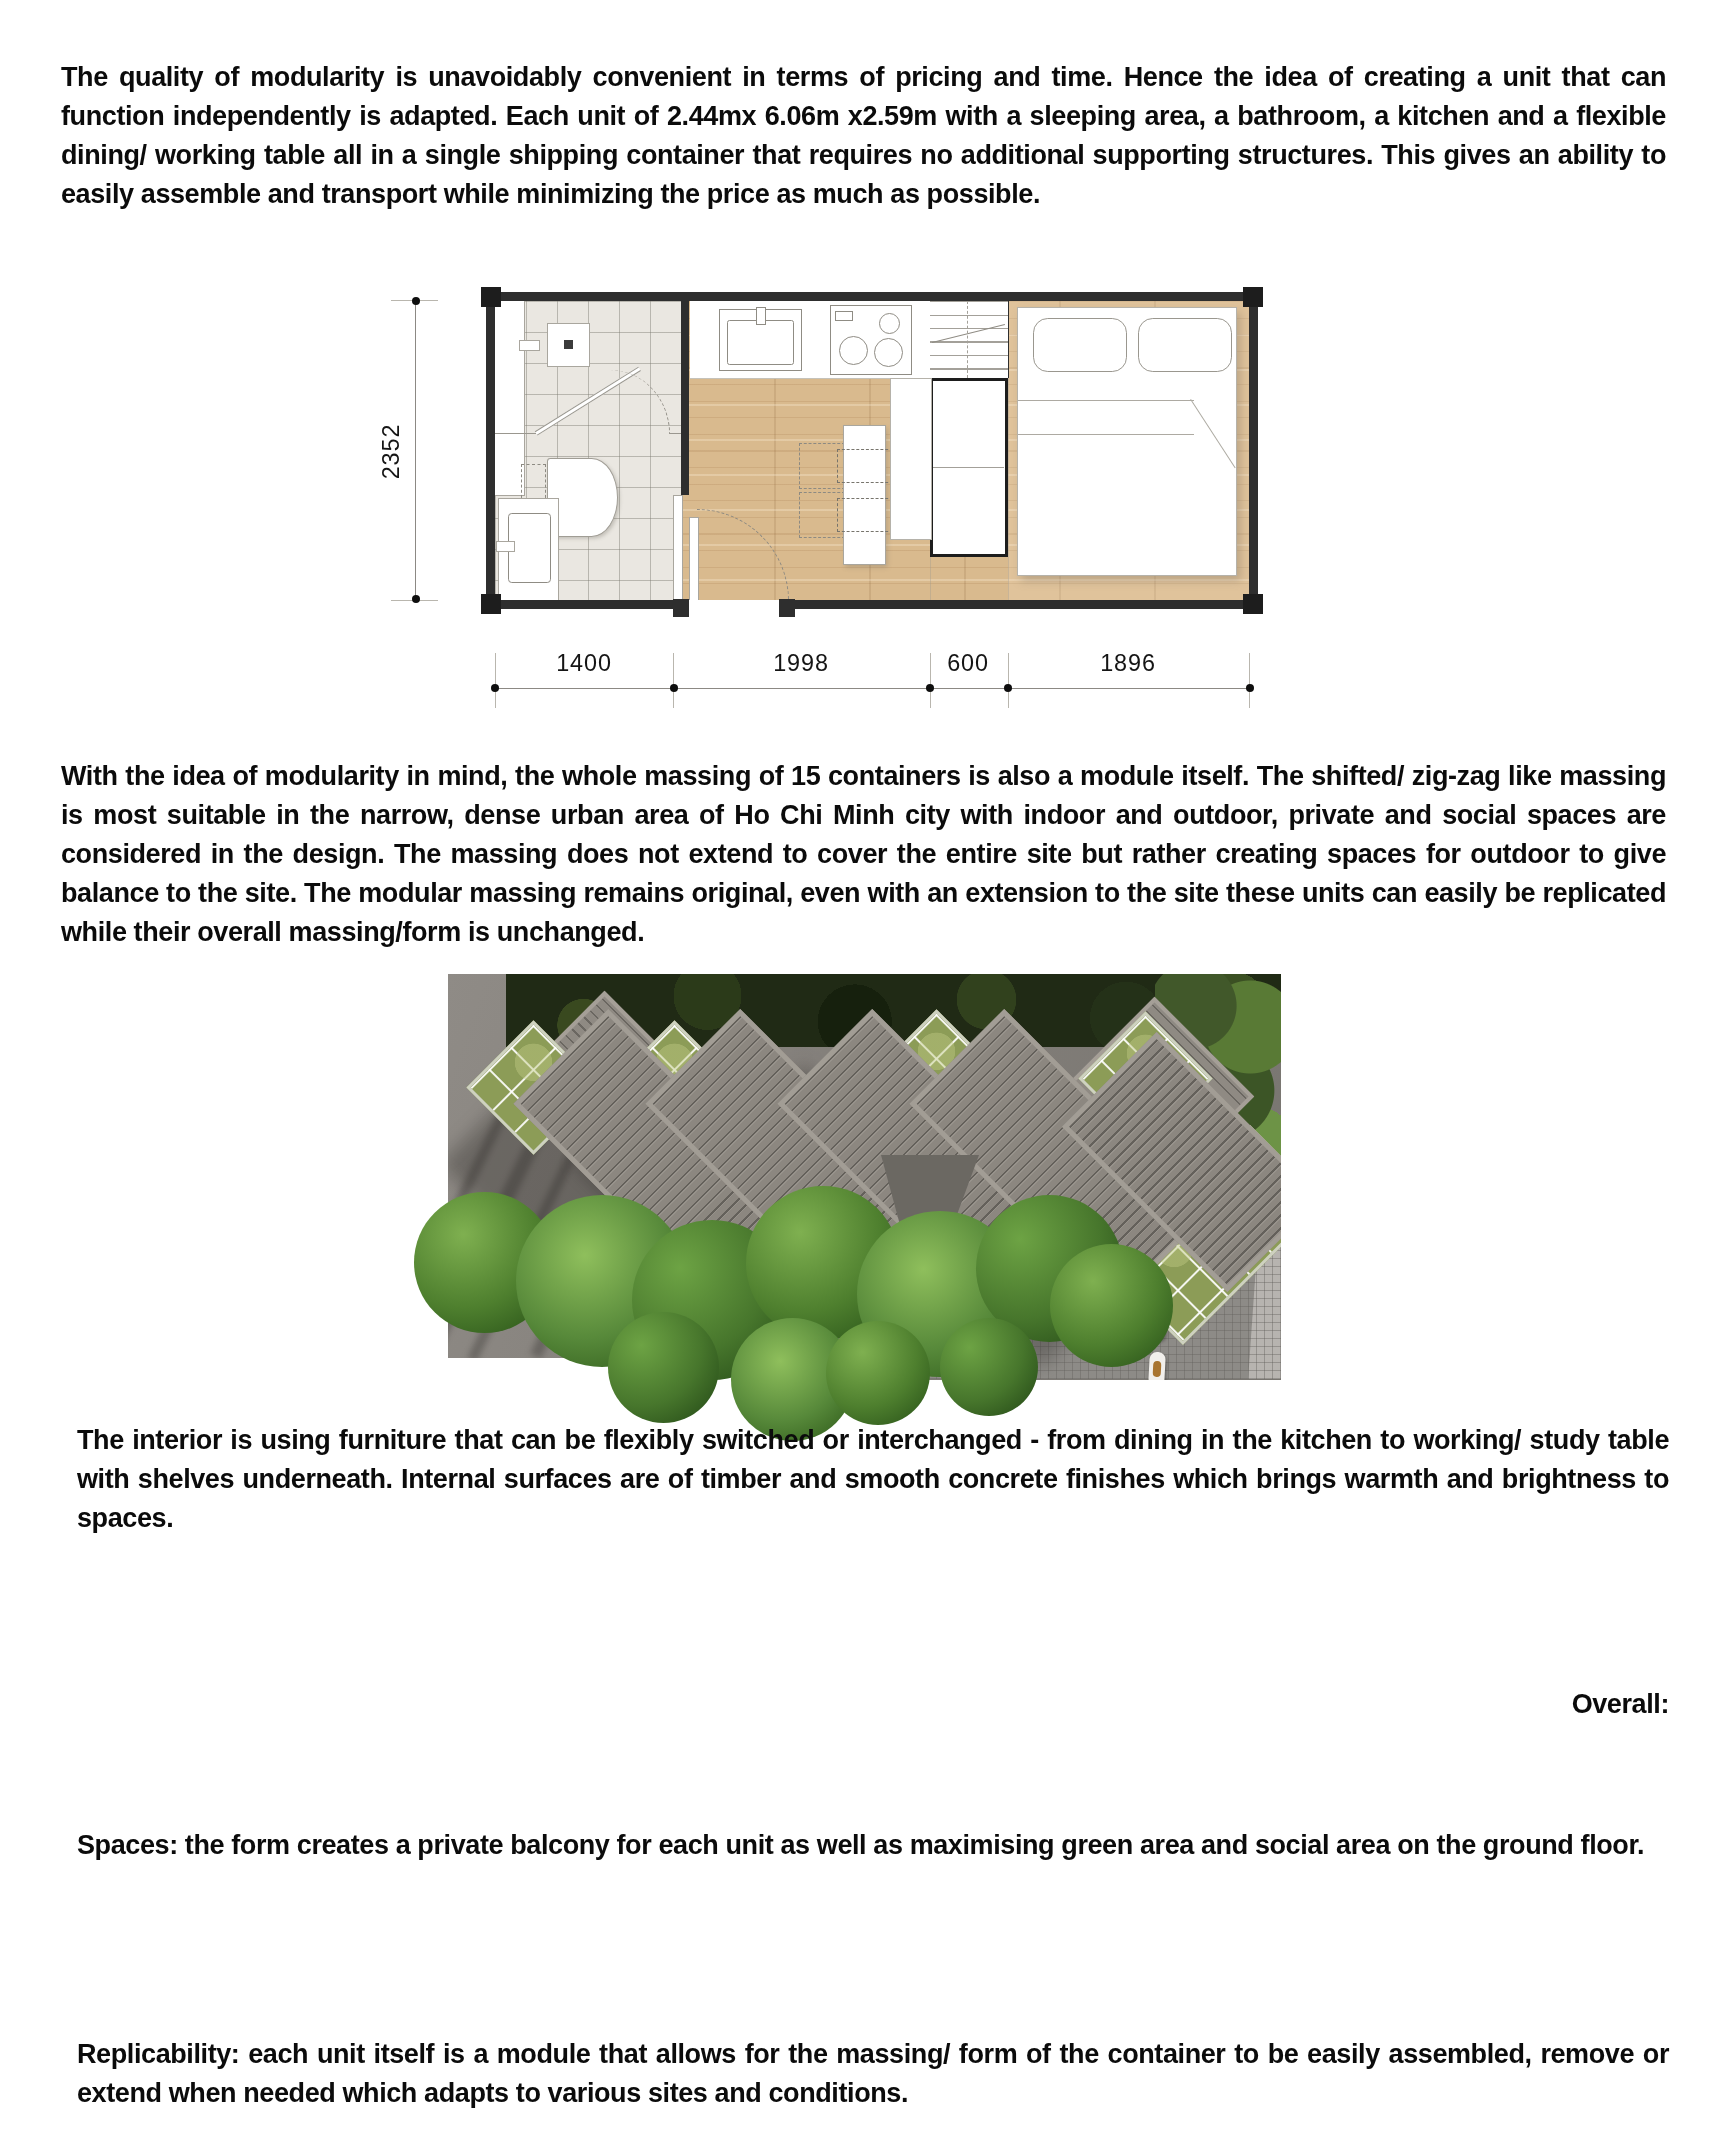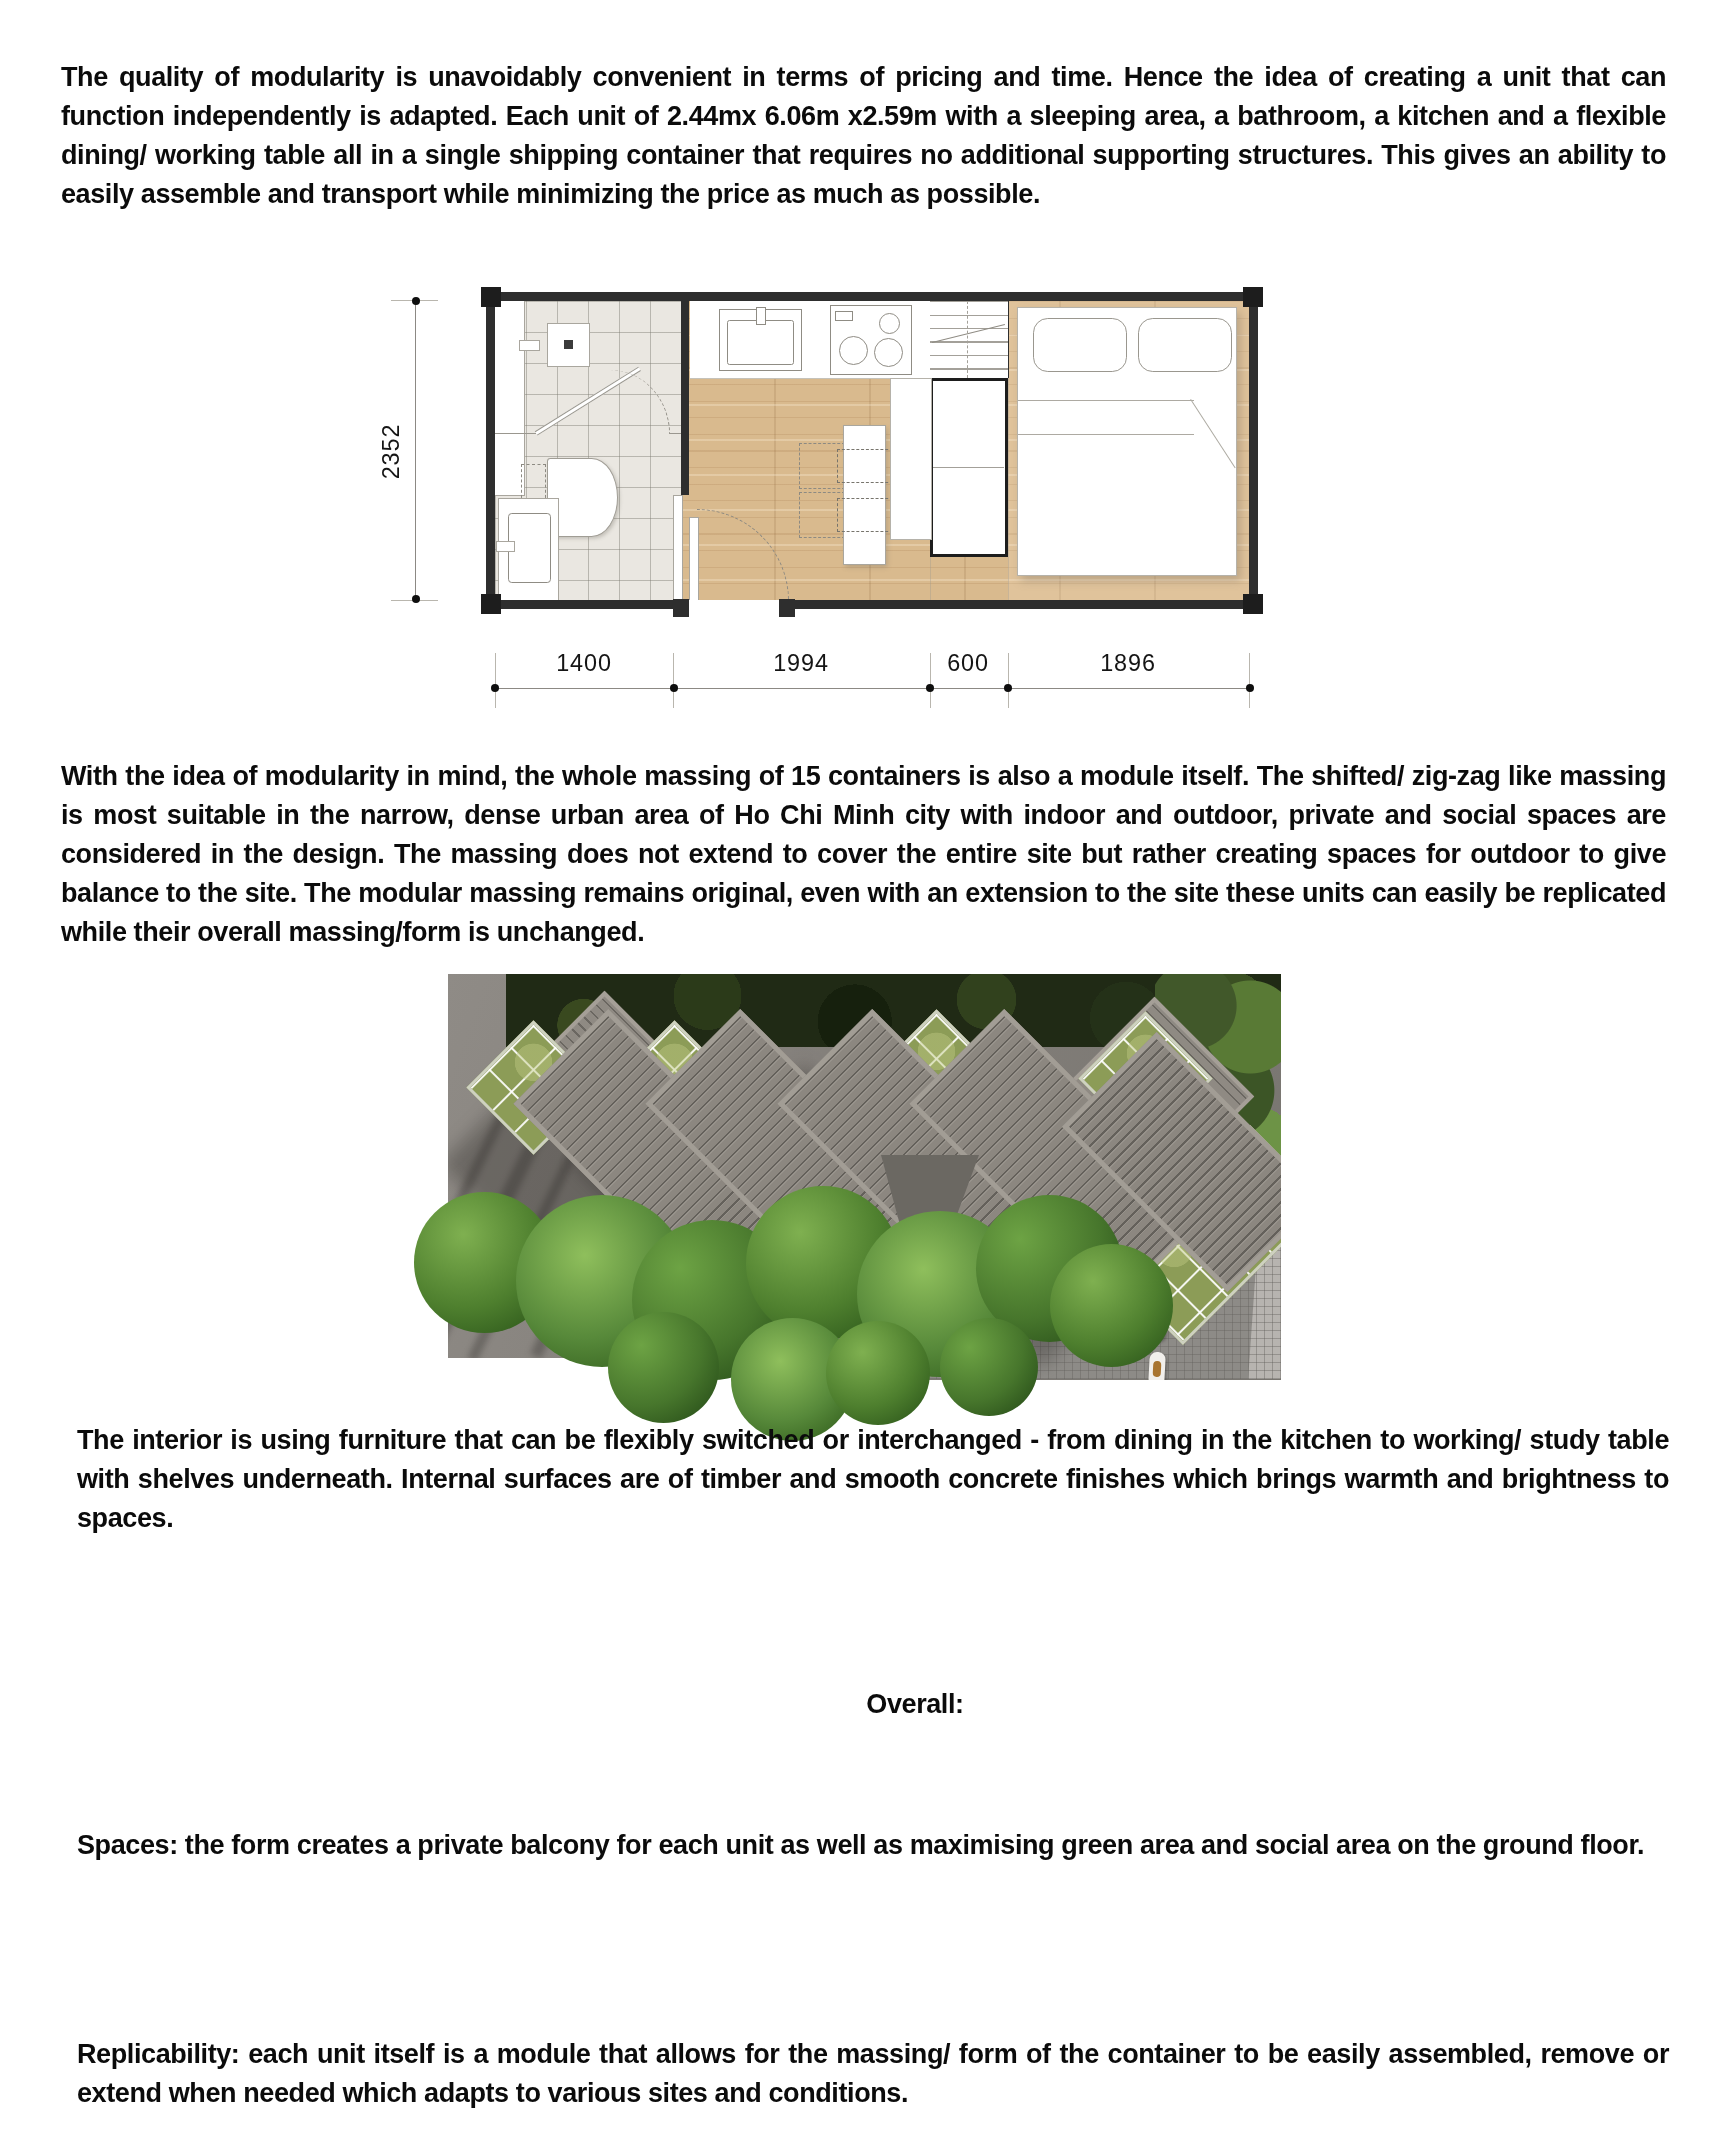--- a/index.html
+++ b/index.html
@@ -4,21 +4,21 @@
 <style>
   html,body{margin:0;padding:0;background:#fff;}
   .page{position:relative;width:1721px;height:2151px;background:#ffffff;
         font-family:"Liberation Sans", sans-serif;overflow:hidden;}
 
   
   .para{position:absolute;font-weight:700;color:#0b0b0b;font-size:27px;line-height:39px;
         letter-spacing:-0.4px;text-align:justify;}
   .para.upper{left:61px;width:1605px;}
   .para.lower{left:77px;width:1592px;}
-  .heading{text-align:center;margin-left:42px;}
+  .heading{text-align:right;}
 
   
   .plan{position:absolute;left:486px;top:292px;width:772px;height:316px;}
   .wall{position:absolute;background:#2e2e2e;}
   .cornerblock{position:absolute;width:19.7px;height:19.7px;background:#1d1d1d;}
   .jamb{position:absolute;width:16px;height:18.4px;background:#2e2e2e;}
   .interior{position:absolute;left:8.6px;top:8.6px;width:755px;height:299px;overflow:hidden;}
   .wood{position:absolute;background-color:#d9ba8e;
         background-image:
           repeating-linear-gradient(180deg, rgba(150,102,56,.17) 0 1.2px, transparent 1.2px 16.6px),
@@ -210,21 +210,21 @@
   <div class="dimext" style="left:673px;top:653px;width:0.6px;height:55px;"></div>
   <div class="dimext" style="left:930px;top:653px;width:0.6px;height:55px;"></div>
   <div class="dimext" style="left:1008px;top:653px;width:0.6px;height:55px;"></div>
   <div class="dimext" style="left:1249px;top:653px;width:0.6px;height:55px;"></div>
   <div class="dimdot" style="left:491px;top:684px;"></div>
   <div class="dimdot" style="left:670px;top:684px;"></div>
   <div class="dimdot" style="left:926px;top:684px;"></div>
   <div class="dimdot" style="left:1004px;top:684px;"></div>
   <div class="dimdot" style="left:1246px;top:684px;"></div>
   <div class="plan-label" style="left:535px;top:650px;width:98px;text-align:center;">1400</div>
-  <div class="plan-label" style="left:752px;top:650px;width:98px;text-align:center;">1994</div>
+  <div class="plan-label" style="left:752px;top:650px;width:98px;text-align:center;">1998</div>
   <div class="plan-label" style="left:919px;top:650px;width:98px;text-align:center;">600</div>
   <div class="plan-label" style="left:1079px;top:650px;width:98px;text-align:center;">1896</div>
 
   <div class="para upper" style="top:757px;">With the idea of modularity in mind, the whole massing of 15 containers is also a module itself. The shifted/ zig-zag like massing is most suitable in the narrow, dense urban area of Ho Chi Minh city with indoor and outdoor, private and social spaces are considered in the design. The massing does not extend to cover the entire site but rather creating spaces for outdoor to give balance to the site.  The modular massing remains original, even with an extension to the site these units can easily be replicated while their overall massing/form is unchanged.</div>
 
   <div class="aerial">
     <div class="ground">
       <div class="treestop"></div>
       <div class="treesright"></div>
       <div class="road"></div>

